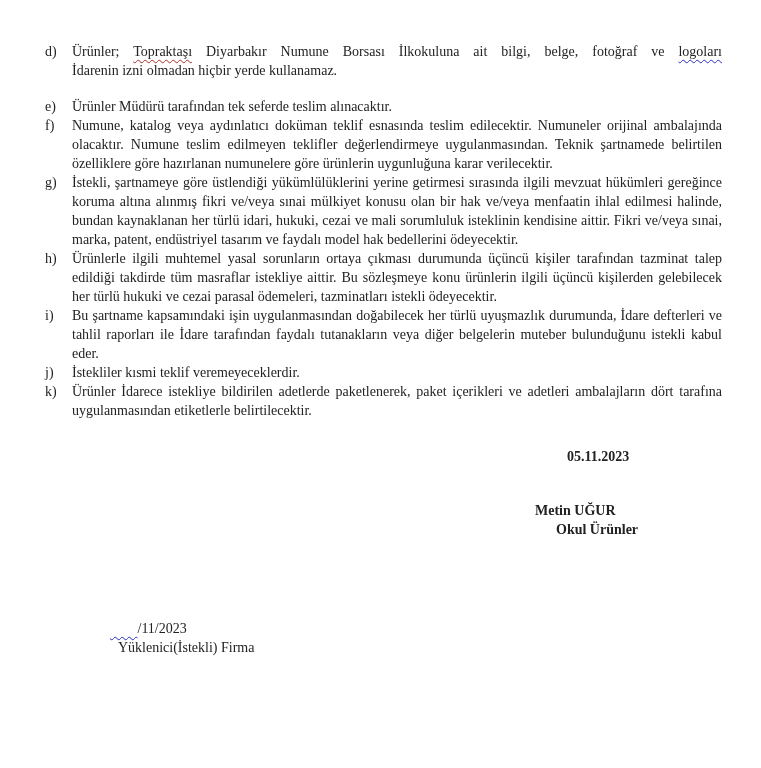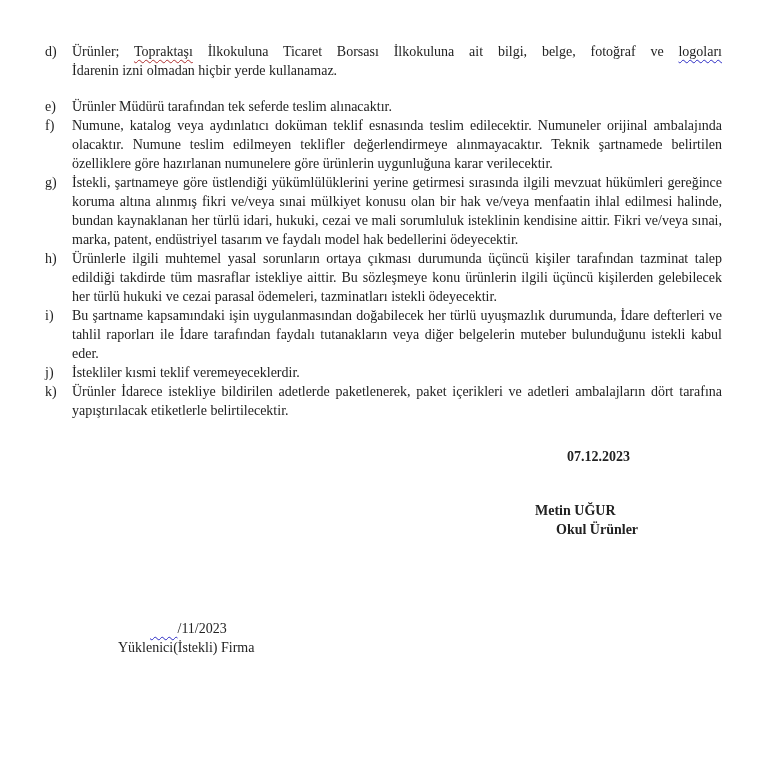--- a/index.html
+++ b/index.html
@@ -70,21 +70,21 @@
     margin-top: 35px;
     margin-left: 490px;
     font-weight: bold;
   }
   .sig-title {
     margin-left: 511px;
     font-weight: bold;
   }
   .footer-date {
     margin-top: 80px;
-    margin-left: 105px;
+    margin-left: 65px;
   }
   .footer-blank {
     color: transparent;
     text-decoration-line: underline;
     text-decoration-style: wavy;
     text-decoration-color: #2b2bc4;
     text-decoration-thickness: 1px;
     text-underline-offset: 3px;
     text-decoration-skip-ink: none;
     letter-spacing: 2px;
@@ -94,35 +94,35 @@
   }
 </style>
 </head>
 <body>
 
 <div class="page">
 
   <div class="item">
     <div class="label">d)</div>
     <div class="text">
-      <div class="d-line1"><span>Ürünler; </span><span class="squiggle-red">Topraktaşı</span><span> İlkokuluna Ticaret Borsası İlkokuluna ait bilgi, belge, fotoğraf ve </span><span class="squiggle-blue">logoları</span></div>
+      <div class="d-line1"><span>Ürünler; </span><span class="squiggle-red">Topraktaşı</span><span> Diyarbakır Numune Borsası İlkokuluna ait bilgi, belge, fotoğraf ve </span><span class="squiggle-blue">logoları</span></div>
       <div class="d-line2">İdarenin izni olmadan hiçbir yerde kullanamaz.</div>
     </div>
   </div>
 
   <div class="items-rest">
 
     <div class="item">
       <div class="label">e)</div>
       <div class="text">Ürünler Müdürü tarafından tek seferde teslim alınacaktır.</div>
     </div>
 
     <div class="item">
       <div class="label">f)</div>
-      <div class="text">Numune, katalog veya aydınlatıcı doküman teklif esnasında teslim edilecektir. Numuneler orijinal ambalajında olacaktır. Numune teslim edilmeyen teklifler değerlendirmeye alınmayacaktır. Teknik şartnamede belirtilen özelliklere göre hazırlanan numunelere göre ürünlerin uygunluğuna karar verilecektir.</div>
+      <div class="text">Numune, katalog veya aydınlatıcı doküman teklif esnasında teslim edilecektir. Numuneler orijinal ambalajında olacaktır. Numune teslim edilmeyen teklifler değerlendirmeye uygulanmasından. Teknik şartnamede belirtilen özelliklere göre hazırlanan numunelere göre ürünlerin uygunluğuna karar verilecektir.</div>
     </div>
 
     <div class="item">
       <div class="label">g)</div>
       <div class="text">İstekli, şartnameye göre üstlendiği yükümlülüklerini yerine getirmesi sırasında ilgili mevzuat hükümleri gereğince koruma altına alınmış fikri ve/veya sınai mülkiyet konusu olan bir hak ve/veya menfaatin ihlal edilmesi halinde, bundan kaynaklanan her türlü idari, hukuki, cezai ve mali sorumluluk isteklinin kendisine aittir. Fikri ve/veya sınai, marka, patent, endüstriyel tasarım ve faydalı model hak bedellerini ödeyecektir.</div>
     </div>
 
     <div class="item">
       <div class="label">h)</div>
       <div class="text">Ürünlerle ilgili muhtemel yasal sorunların ortaya çıkması durumunda üçüncü kişiler tarafından tazminat talep edildiği takdirde tüm masraflar istekliye aittir. Bu sözleşmeye konu ürünlerin ilgili üçüncü kişilerden gelebilecek her türlü hukuki ve cezai parasal ödemeleri, tazminatları istekli ödeyecektir.</div>
@@ -133,24 +133,24 @@
       <div class="text">Bu şartname kapsamındaki işin uygulanmasından doğabilecek her türlü uyuşmazlık durumunda, İdare defterleri ve tahlil raporları ile İdare tarafından faydalı tutanakların veya diğer belgelerin muteber bulunduğunu istekli kabul eder.</div>
     </div>
 
     <div class="item">
       <div class="label">j)</div>
       <div class="text">İstekliler kısmi teklif veremeyeceklerdir.</div>
     </div>
 
     <div class="item">
       <div class="label">k)</div>
-      <div class="text">Ürünler İdarece istekliye bildirilen adetlerde paketlenerek, paket içerikleri ve adetleri ambalajların dört tarafına yapıştırılacak etiketlerle belirtilecektir.</div>
+      <div class="text">Ürünler İdarece istekliye bildirilen adetlerde paketlenerek, paket içerikleri ve adetleri ambalajların dört tarafına uygulanmasından etiketlerle belirtilecektir.</div>
     </div>
   </div>
 
-  <div class="doc-date">07.12.2023</div>
+  <div class="doc-date">05.11.2023</div>
   <div class="sig-name">Metin UĞUR</div>
   <div class="sig-title">Okul Ürünler</div>
 
   <div class="footer-date"><span class="footer-blank">.....</span><span>/11/2023</span></div>
   <div class="footer-label">Yüklenici(İstekli) Firma</div>
 
 </div>
 
 </body></html>

